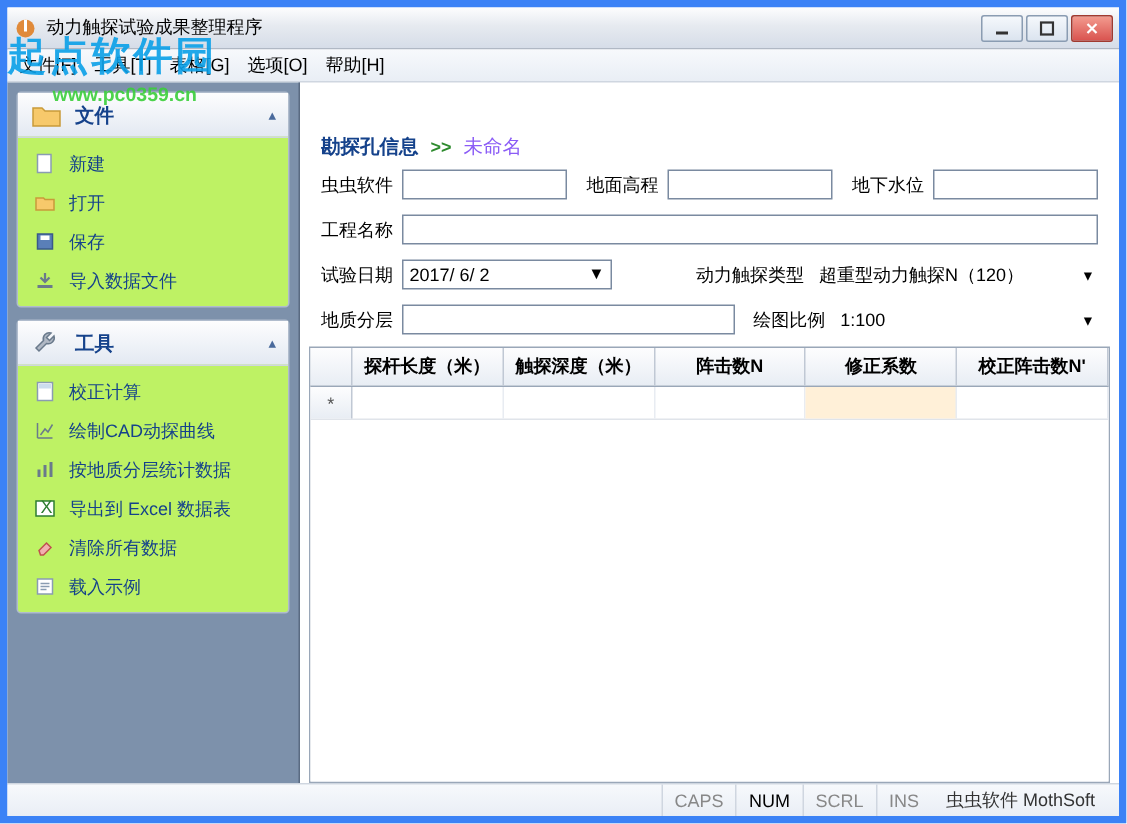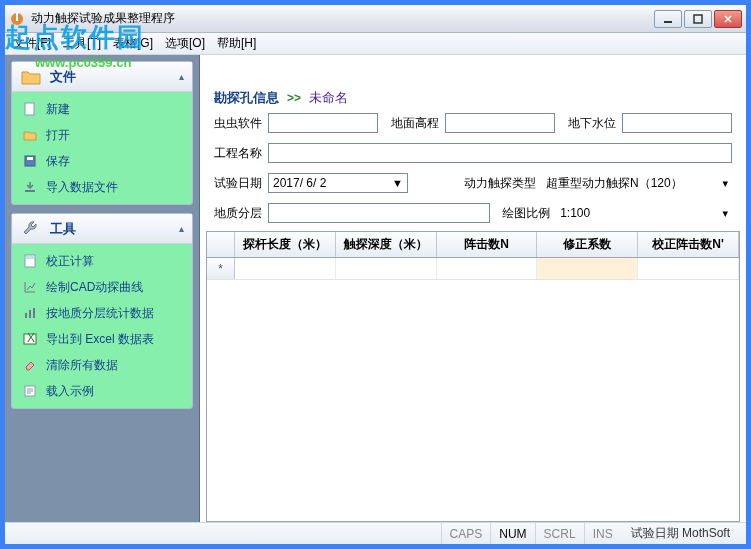--- a/index.html
+++ b/index.html
@@ -17,35 +17,35 @@
 .menubar span { color: #000; }
 
 .watermark { position: absolute; top: 15px; left: 0; pointer-events: none; opacity: 0.9; z-index: 100; }
 .watermark .logo { font-size: 26px; font-weight: bold; color: #0aa0e8; letter-spacing: 2px; text-align: center; }
 .watermark .url { font-size: 13px; color: #3bcf3b; font-weight: bold; margin-left: 30px; }
 
 .body { flex: 1; display: flex; min-height: 0; }
 
 .sidebar { width: 195px; background: #7d91ab; border-right: 1px solid #5a6b82; display: flex; flex-direction: column; padding: 6px; gap: 8px; }
 
-.panel { background: #86efac; border: 1px solid #b0bccd; border-radius: 3px; }
+.panel { background: #bef264; border: 1px solid #b0bccd; border-radius: 3px; }
 .panel-header { height: 30px; background: linear-gradient(#fdfdfe,#e3e9f2); display: flex; align-items: center; padding: 0 8px; border-bottom: 1px solid #cfd6e0; cursor: pointer; }
 .panel-header .hicon { width: 22px; height: 22px; margin-right: 8px; display: flex; align-items: center; justify-content: center; }
 .panel-header .htitle { flex: 1; font-weight: bold; color: #15428b; font-size: 13px; }
 .panel-header .caret { color: #4a6a9c; font-size: 10px; }
 .panel-body { padding: 4px 2px; }
 .panel-item { height: 26px; display: flex; align-items: center; padding: 0 8px; color: #15428b; cursor: pointer; }
 .panel-item .iicon { width: 16px; height: 16px; margin-right: 8px; display:inline-flex; align-items:center; justify-content:center; color:#6a7a8c; }
 
 .main { flex: 1; display: flex; flex-direction: column; background: #fff; min-width: 0; margin-top: 24px; }
 
 .section-title { padding: 10px 14px 6px; display: flex; align-items: center; gap: 8px; }
 .section-title .lbl { color: #15428b; font-weight: bold; font-size: 13px; }
 .section-title .arrow { color: #2e8b2e; font-weight: bold; }
-.section-title .name { color: #4c1d95; font-size: 13px; }
+.section-title .name { color: #8b5cf6; font-size: 13px; }
 
 .form { padding: 0 14px; display: flex; flex-direction: column; gap: 10px; }
 .row { display: flex; align-items: center; gap: 6px; }
 .row label { color: #000; white-space: nowrap; }
 .row input[type=text] { height: 20px; border: 1px solid #7a8aa0; padding: 0 4px; }
 .row .flex { flex: 1; }
 .input-sm { width: 110px; }
 .date-wrap { display: inline-flex; align-items: center; border: 1px solid #7a8aa0; height: 20px; width: 140px; padding: 0 4px; justify-content: space-between; }
 .date-wrap .dd { font-size: 11px; }
 .combo { display: inline-flex; align-items: center; height: 20px; padding: 0 4px; justify-content: space-between; gap:4px; }
@@ -310,16 +310,16 @@
 
     </div>
   </div>
 
   <div class="statusbar">
     <span class="status-spacer"></span>
     <span class="status-cell">CAPS</span>
     <span class="status-cell on">NUM</span>
     <span class="status-cell">SCRL</span>
     <span class="status-cell">INS</span>
-    <span class="status-brand">试验日期 MothSoft</span>
+    <span class="status-brand">虫虫软件 MothSoft</span>
   </div>
 
 </div>
 
 </body></html>

